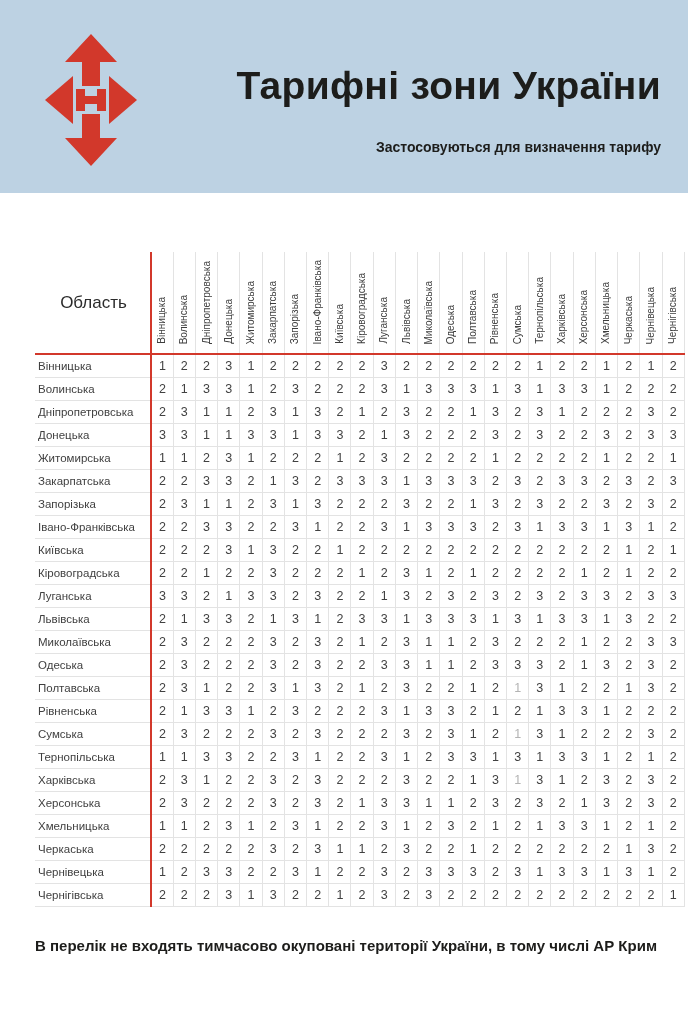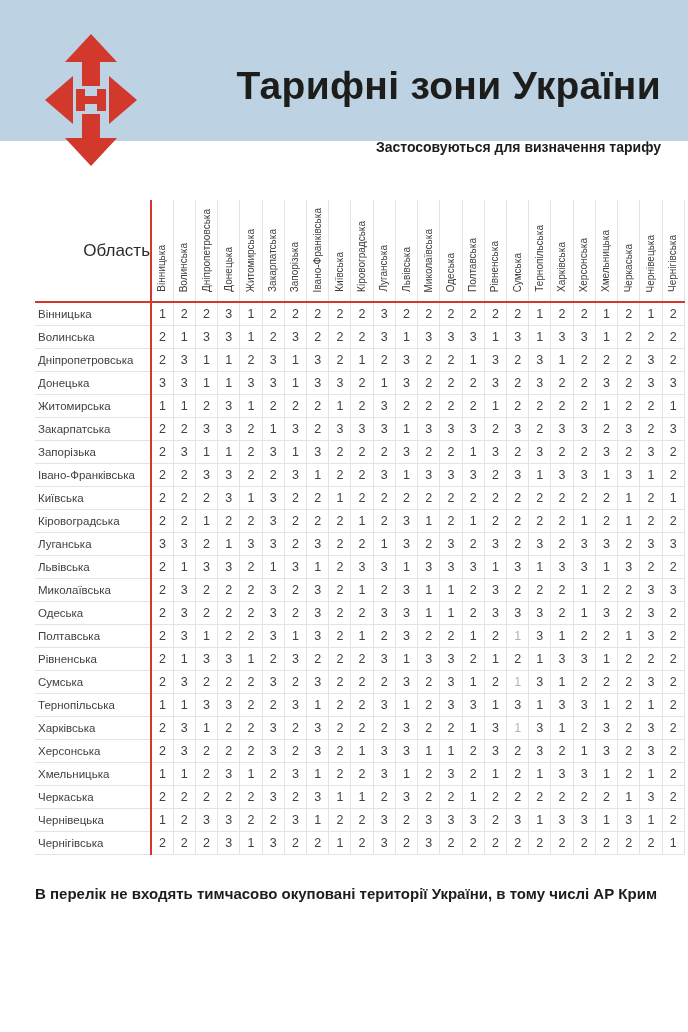--- a/index.html
+++ b/index.html
@@ -5,21 +5,21 @@
   :root{
     --accent:#d2382b; --band:#bdd2e3; --grid:#e3e3e3;
     --ink:#1d1d1b; --val:#414141; --vallight:#b3b3b3;
   }
   html,body{margin:0;padding:0;}
   body{
     width:688px;height:1032px;background:#ffffff;
     font-family:"Liberation Sans", sans-serif;color:var(--ink);
     position:relative;overflow:hidden;
   }
-  .band{position:relative;height:141px;background:var(--band);}
+  .band{position:relative;height:193px;background:var(--band);}
   .logo{position:absolute;left:45px;top:34px;width:92px;height:132px;}
   .logo path{fill:var(--accent);}
   .title{
     position:absolute;top:64px;right:27px;margin:0;
     font-size:39px;font-weight:bold;letter-spacing:.3px;white-space:nowrap;color:var(--ink);
   }
   .sub{
     position:absolute;top:137px;right:27px;margin:0;text-align:right;
     font-size:14px;font-weight:bold;line-height:21px;color:var(--ink);
   }
@@ -27,21 +27,21 @@
     border-collapse:collapse;table-layout:fixed;
     width:650px;margin:59px 0 0 35px;
   }
   col.label{width:116px;}
   thead th{
     height:96px;vertical-align:bottom;font-weight:normal;
     border-bottom:2px solid var(--accent);padding:0;
   }
   thead th.colh{border-right:1px solid var(--grid);padding-bottom:5px;text-align:center;}
   thead th.corner{
-    vertical-align:middle;text-align:right;padding-left:2px;
+    vertical-align:middle;text-align:center;padding-left:2px;
     font-size:17px;color:#2b2b2b;border-right:2px solid var(--accent);
   }
   .vert{
     writing-mode:vertical-rl;transform:rotate(180deg);display:inline-block;
     font-size:10px;line-height:12px;color:#3d3d3d;max-height:90px;white-space:nowrap;
   }
   tbody th.rowh{
     font-weight:normal;text-align:left;padding:0 0 0 3px;
     font-size:11.5px;color:#3f3f3f;
     border-right:2px solid var(--accent);border-bottom:1px solid var(--grid);

